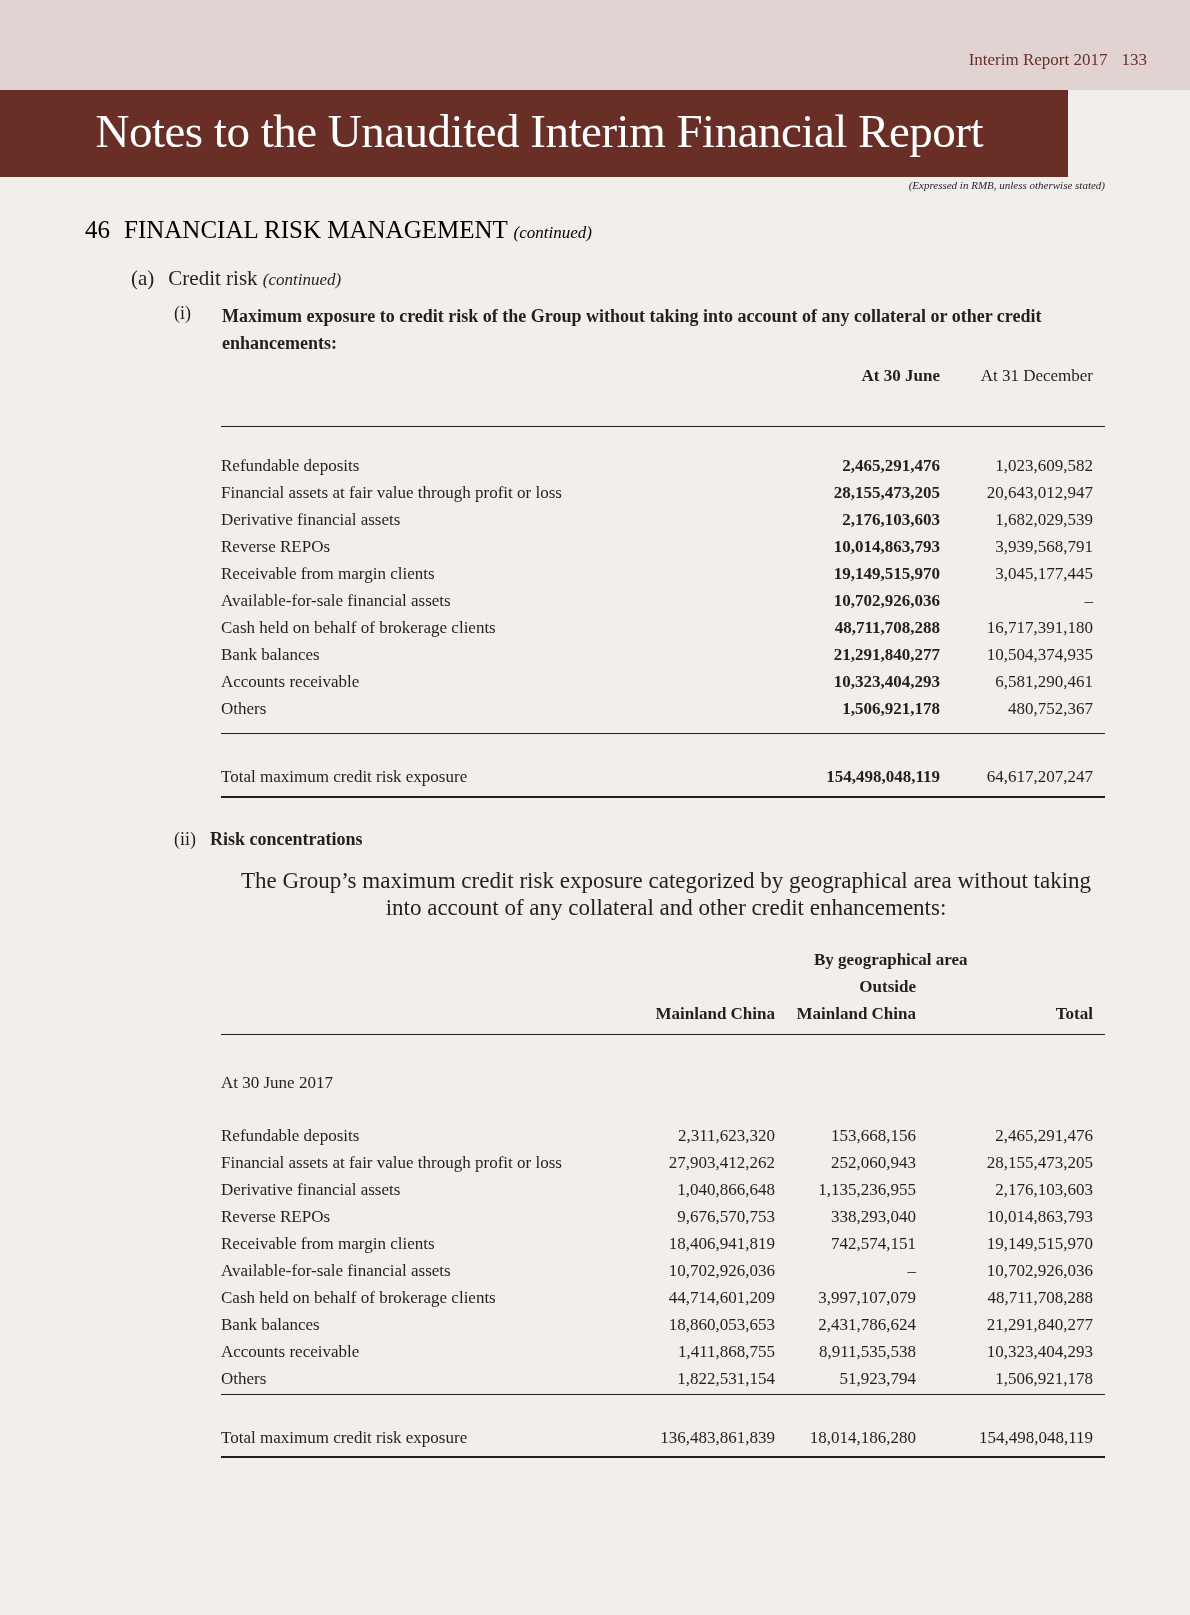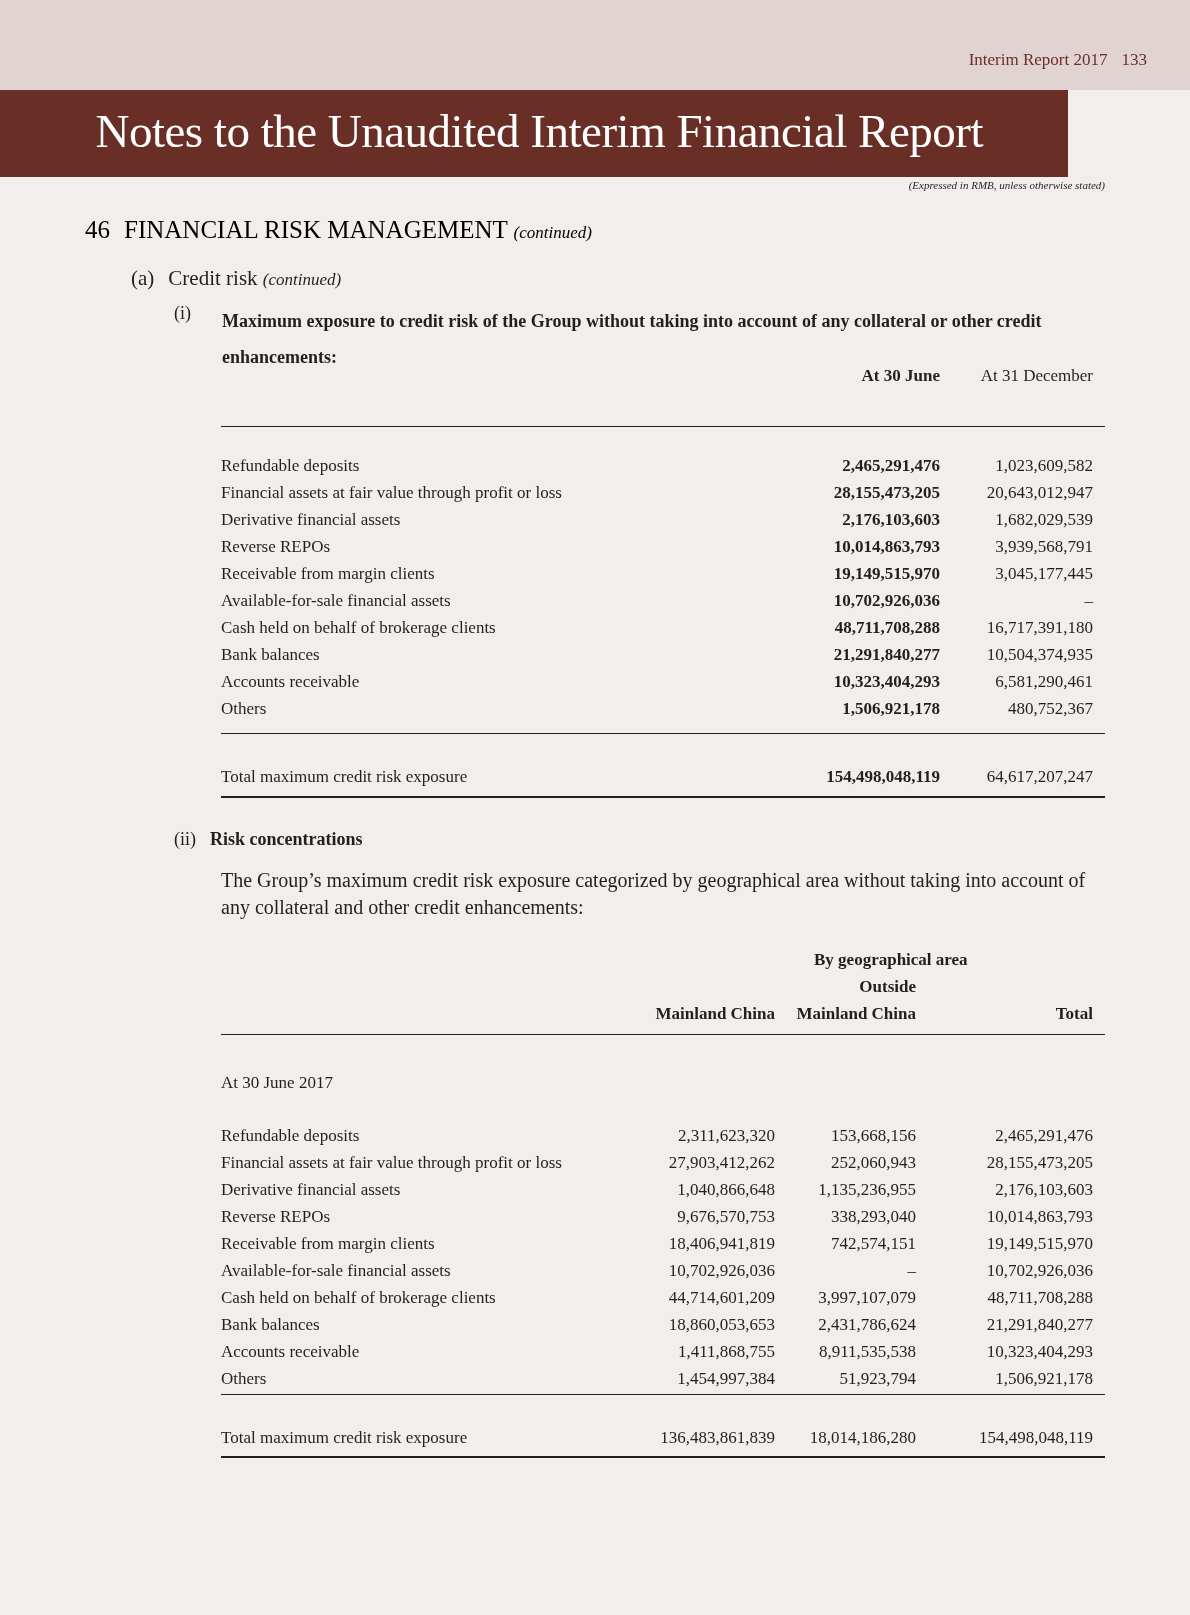--- a/index.html
+++ b/index.html
@@ -40,39 +40,39 @@
   .sec-head .cont { font-style: italic; font-size: 17px; }
   .sub-a {
     position: absolute; left: 131px; top: 266px; font-size: 21px;
   }
   .sub-a .lbl { margin-right: 14px; }
   .sub-a .cont { font-style: italic; font-size: 17px; }
   .item-i {
     position: absolute; left: 174px; top: 303px; width: 940px; font-size: 18px;
   }
   .item-i .mark { position: absolute; left: 0; top: 0; }
-  .item-i .txt { position: absolute; left: 48px; top: 0; width: 892px; font-weight: bold; line-height: 36px; }
+  .item-i .txt { position: absolute; left: 48px; top: 0; width: 892px; font-weight: bold; line-height: 27px; }
   .tbl { position: absolute; left: 221px; width: 884px; font-size: 17px; }
   .row { position: relative; height: 27px; line-height: 27px; }
   .row .label { position: absolute; left: 0; }
   .row .c1, .row .c2, .row .c3 { position: absolute; text-align: right; white-space: nowrap; }
   .t1 .c1 { right: 165px; font-weight: bold; }
   .t1 .c2 { right: 12px; text-align: right; }
   .hdr .c1 { font-weight: bold; }
   .rule { position: absolute; left: 0; width: 884px; border-top: 1.5px solid #231f20; }
   .rule.thick { border-top: 2.5px solid #231f20; }
   .t2 .c1 { right: 330px; }
   .t2 .c2 { right: 189px; }
   .t2 .c3 { right: 12px; }
   .item-ii { position: absolute; left: 174px; top: 829px; font-size: 18px; }
   .item-ii .mark { position: absolute; left: 0; }
   .item-ii .txt { position: absolute; left: 36px; white-space: nowrap; font-weight: bold; }
   .para {
     position: absolute; left: 221px; top: 867px; width: 890px;
-    font-size: 20px; line-height: 27px;
+    font-size: 23px; line-height: 27px; text-align: center;
   }
   .geo-hdr { position: absolute; font-size: 17px; font-weight: bold; white-space: nowrap; }
 </style>
 </head>
 <body>
 
 <div class="top-band"></div>
 <div class="running-head">
   <span>Interim Report 2017</span><span class="pg">133</span>
 </div>
@@ -227,21 +227,21 @@
         <span class="c3">21,291,840,277</span>
       </div>
     <div class="row">
         <span class="label">Accounts receivable</span>
         <span class="c1">1,411,868,755</span>
         <span class="c2">8,911,535,538</span>
         <span class="c3">10,323,404,293</span>
       </div>
     <div class="row">
         <span class="label">Others</span>
-        <span class="c1">1,454,997,384</span>
+        <span class="c1">1,822,531,154</span>
         <span class="c2">51,923,794</span>
         <span class="c3">1,506,921,178</span>
       </div>
   </div>
   <div class="rule" style="top:444px; border-top-width:1px;"></div>
   <div class="row" style="position:absolute; top:474px; width:884px;">
     <span class="label">Total maximum credit risk exposure</span>
     <span class="c1">136,483,861,839</span>
     <span class="c2">18,014,186,280</span>
     <span class="c3">154,498,048,119</span>

